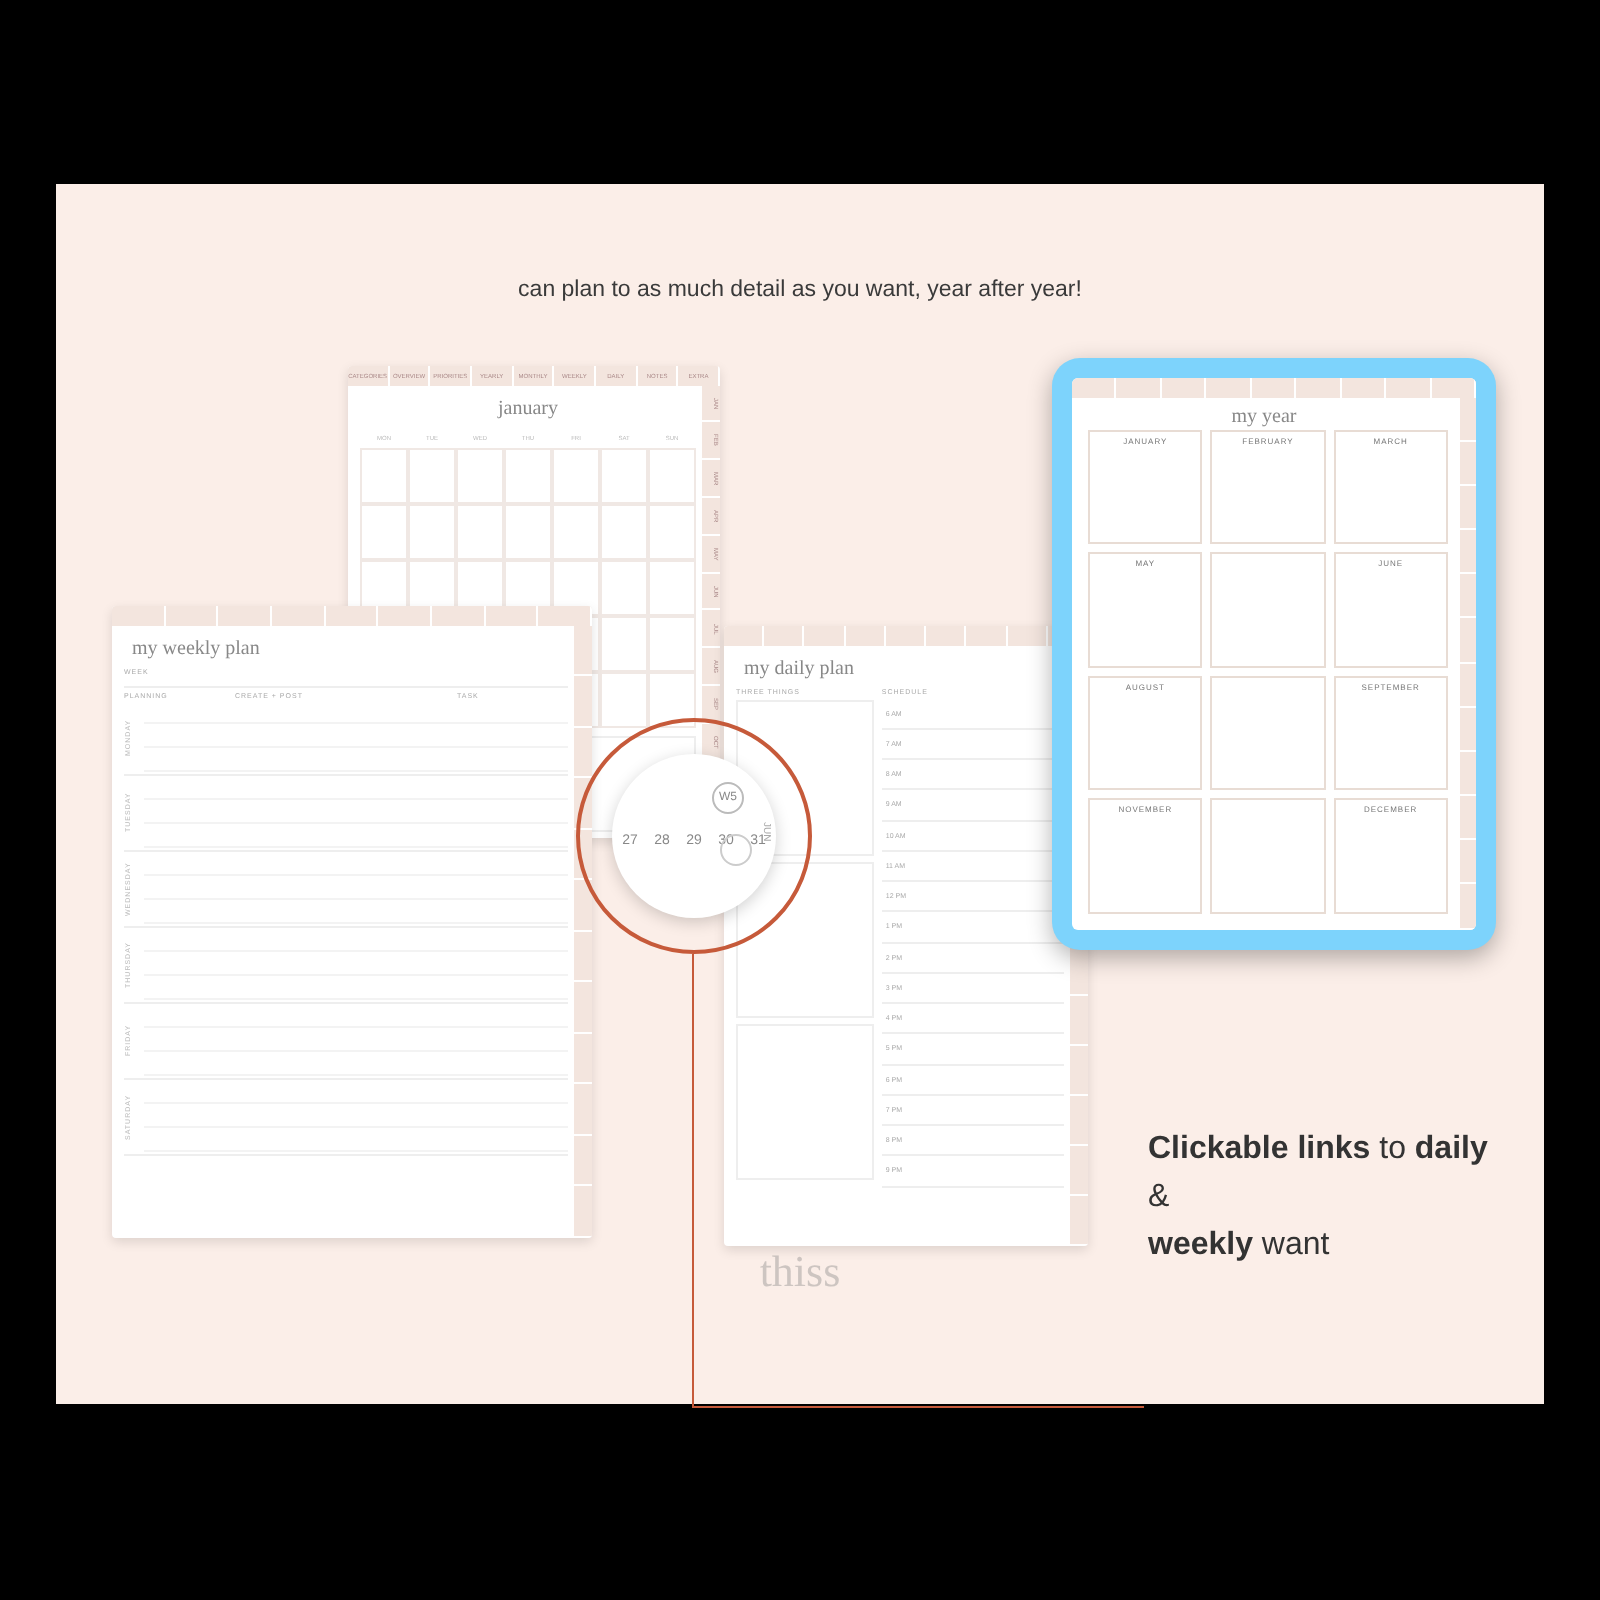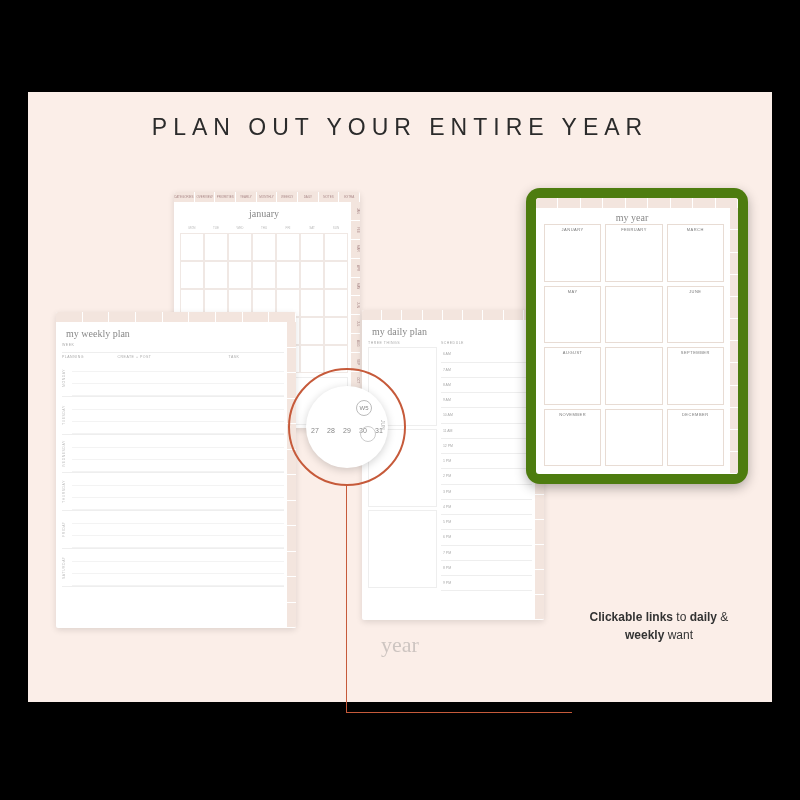--- a/index.html
+++ b/index.html
@@ -36,61 +36,61 @@
   
   .weekly { left: 16px; top: 148px; width: 240px; height: 316px; margin-left: 12px; }
   .weekly .cols { display: flex; margin-top: 2px; }
   .weekly .cols .tinylabel { flex: 1; }
   .weekly .dayblock { border-bottom: 1px solid #eee; height: 38px; display: flex; }
   .weekly .dayblock .tinylabel { writing-mode: vertical-rl; transform: rotate(180deg); width: 10px; text-align: center; color: #bbb; padding: 2px 0; }
   .weekly .dayblock .lines { flex: 1; display: flex; flex-direction: column; }
   .weekly .dayblock .lines div { flex: 1; border-bottom: 0.5px solid #f3f3f3; }
 
   
-  .daily { left: 334px; top: 146px; width: 182px; height: 310px; }
+  .daily { left: 334px; top: 158px; width: 182px; height: 310px; }
   .daily .twocol { display: flex; gap: 4px; height: 250px; }
   .daily .col { flex: 1; display: flex; flex-direction: column; }
   .daily .col .tinylabel { margin-bottom: 2px; }
   .daily .slot { flex: 1; border-bottom: 0.5px solid #eee; font-size: 3.5px; color: #aaa; display: flex; align-items: center; padding-left: 2px; }
   .daily .box { border: 0.5px solid #eee; flex: 1; margin-bottom: 3px; }
 
   
-  .ipad { position: absolute; right: 24px; top: 24px; width: 222px; height: 296px; background: #4d7c0f; border-radius: 14px; padding: 10px; box-shadow: 0 4px 12px rgba(0,0,0,.3); }
+  .ipad { position: absolute; right: 24px; top: 24px; width: 222px; height: 296px; background: #7dd3fc; border-radius: 14px; padding: 10px; box-shadow: 0 4px 12px rgba(0,0,0,.3); }
   .ipad .screen { width: 100%; height: 100%; background: #fff; border-radius: 3px; overflow: hidden; position: relative; }
   .ipad .mgrid { display: grid; grid-template-columns: repeat(3,1fr); grid-template-rows: repeat(4,1fr); gap: 4px; position: absolute; left: 8px; right: 14px; top: 26px; bottom: 8px; }
   .ipad .mgrid div { border: 0.5px solid #e8dcd4; font-size: 4px; color: #777; text-align: center; padding-top: 2px; letter-spacing: .5px; }
 
   
   .mag-outer { position: absolute; left: 260px; top: 204px; width: 118px; height: 118px; border: 2px solid #c65a3a; border-radius: 50%; background: rgba(255,255,255,.0); }
   .mag-inner { position: absolute; left: 278px; top: 222px; width: 82px; height: 82px; background: #fff; border-radius: 50%; box-shadow: 0 2px 8px rgba(0,0,0,.18); overflow: hidden; display: flex; flex-direction: column; align-items: center; justify-content: center; }
   .mag-inner .row { display: flex; gap: 5px; margin-top: 6px; }
   .mag-inner .cell { font-size: 7px; color: #888; width: 11px; text-align: center; }
   .mag-inner .circ { width: 16px; height: 16px; border: 1px solid #bbb; border-radius: 50%; font-size: 6px; color: #888; display: flex; align-items: center; justify-content: center; position: absolute; }
   .mag-inner .circ.w5 { top: 14px; right: 16px; }
   .mag-inner .circ.d31 { top: 40px; right: 12px; border-color: #ccc; }
   .mag-inner .jun { position: absolute; right: 2px; top: 34px; font-size: 5px; color: #aaa; writing-mode: vertical-rl; }
 
   .pointer { position: absolute; border-left: 1.5px solid #c65a3a; border-bottom: 1.5px solid #c65a3a; }
   .pointer.p1 { left: 318px; top: 322px; width: 0; height: 226px; }
   .pointer.p2 { left: 318px; top: 548px; width: 226px; height: 0; }
 
-  .callout { position: absolute; right: 28px; bottom: 20px; width: 170px; font-size: 12px; color: #333; line-height: 1.5; text-align: center; }
+  .callout { position: absolute; right: 28px; bottom: 20px; width: 170px; font-size: 16px; color: #333; line-height: 1.5; }
   .callout strong { font-weight: 700; }
 
   .watermark { position: absolute; left: 50%; bottom: 6px; transform: translateX(-50%); font-family: "Brush Script MT", cursive; color: rgba(120,120,120,.35); font-size: 22px; }
 </style>
 </head>
 <body>
 
 <div class="stage">
 
   <div class="heading">
-    <h1>PLAN OUT YOUR ENTIRE YEAR</h1>
     <p>
       <br>
+      <span>can plan to as much detail as you want, year after year!</span>
     </p>
   </div>
 
   <div class="canvas">
 
     <div class="page monthly">
       <div class="tabs-top">
         <span>CATEGORIES</span>
         <span>OVERVIEW</span>
         <span>PRIORITIES</span>
@@ -405,15 +405,15 @@
       <div class="jun">JUN</div>
     </div>
 
     <div class="pointer p1"></div>
     <div class="pointer p2"></div>
 
     <div class="callout">
       <strong>Clickable links</strong><span> to </span><strong>daily</strong><span> &amp; </span><br><strong>weekly</strong><span> want</span>
     </div>
 
-    <div class="watermark">year</div>
+    <div class="watermark">thiss</div>
   </div>
 </div>
 
 </body></html>

